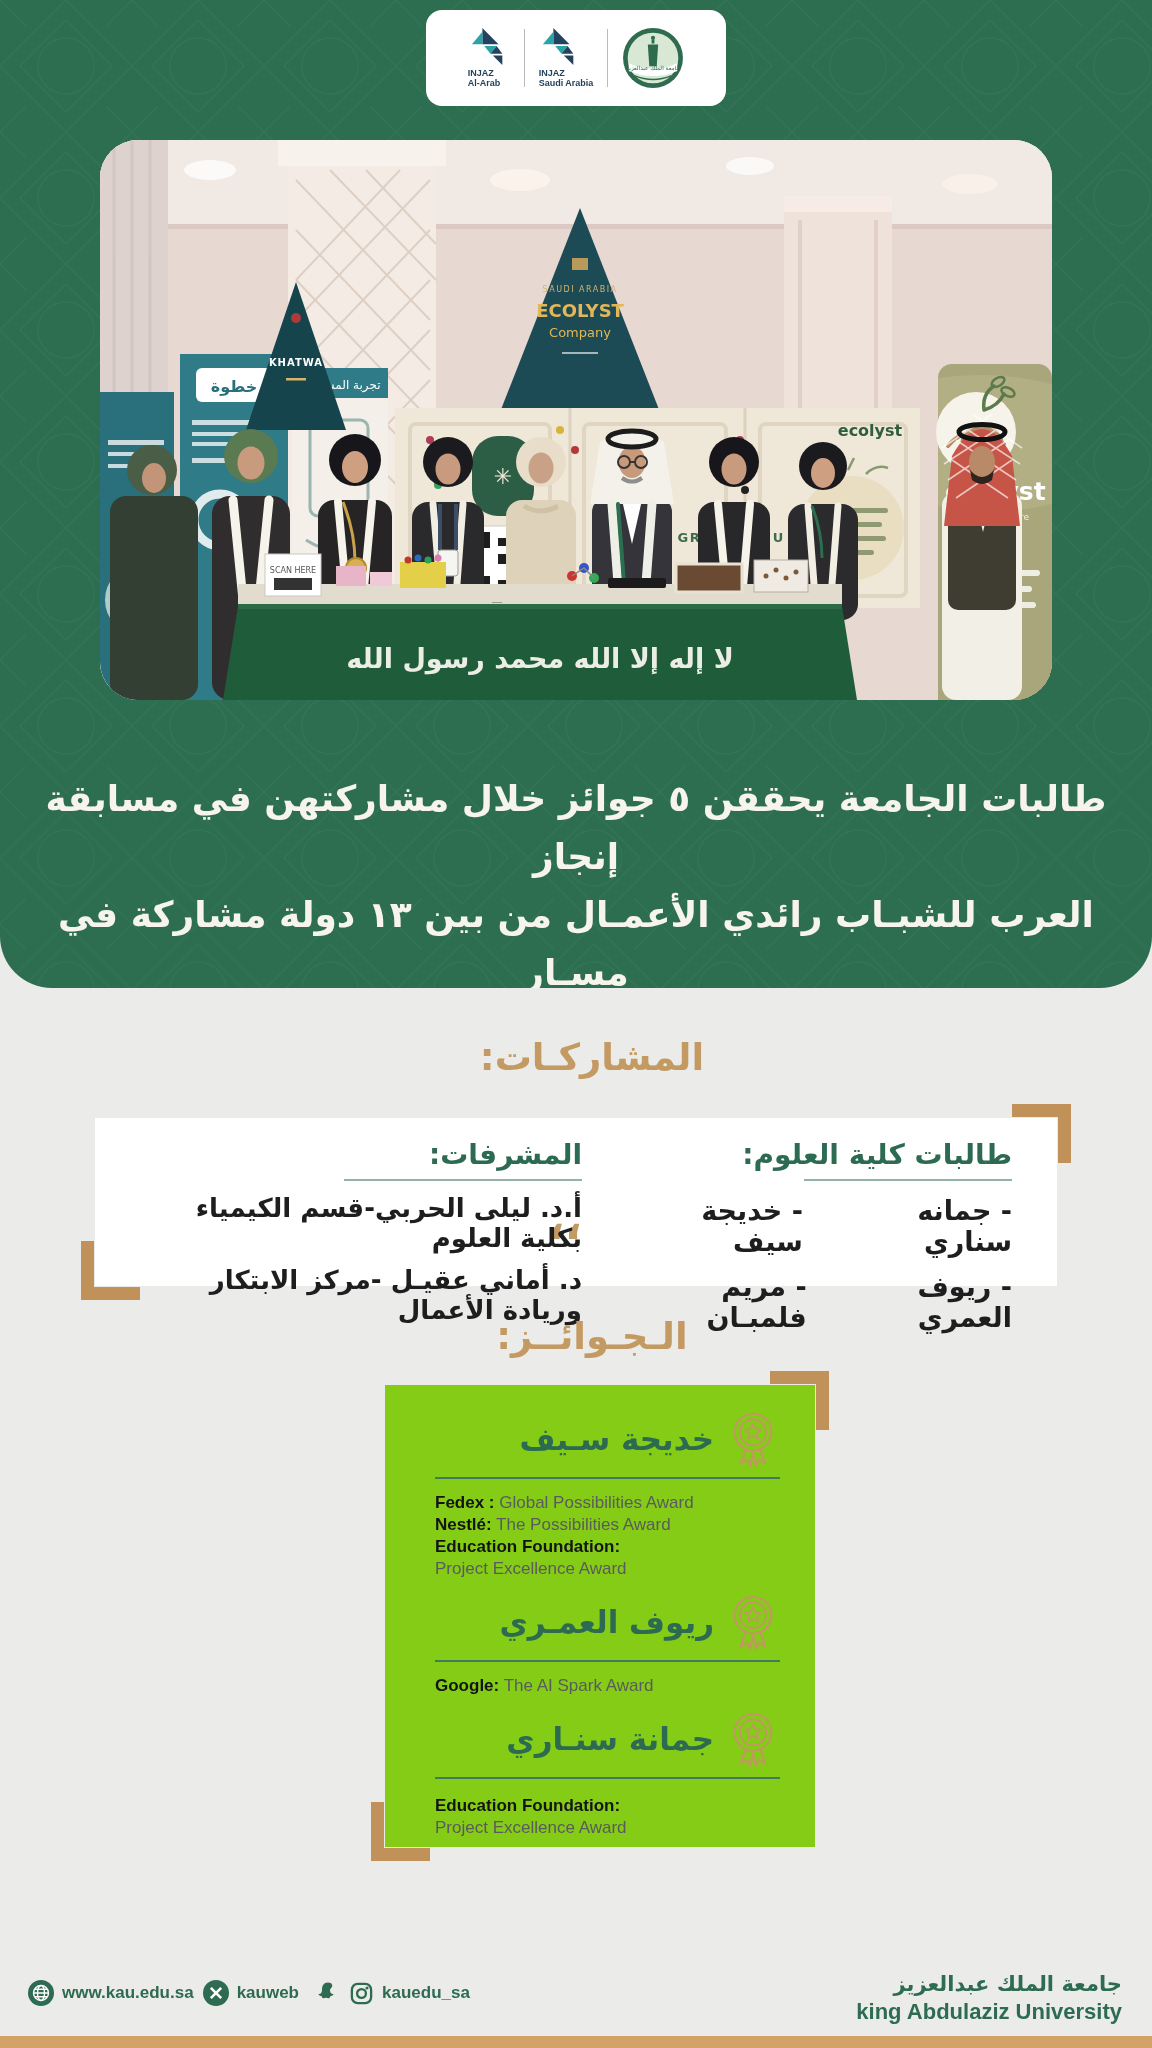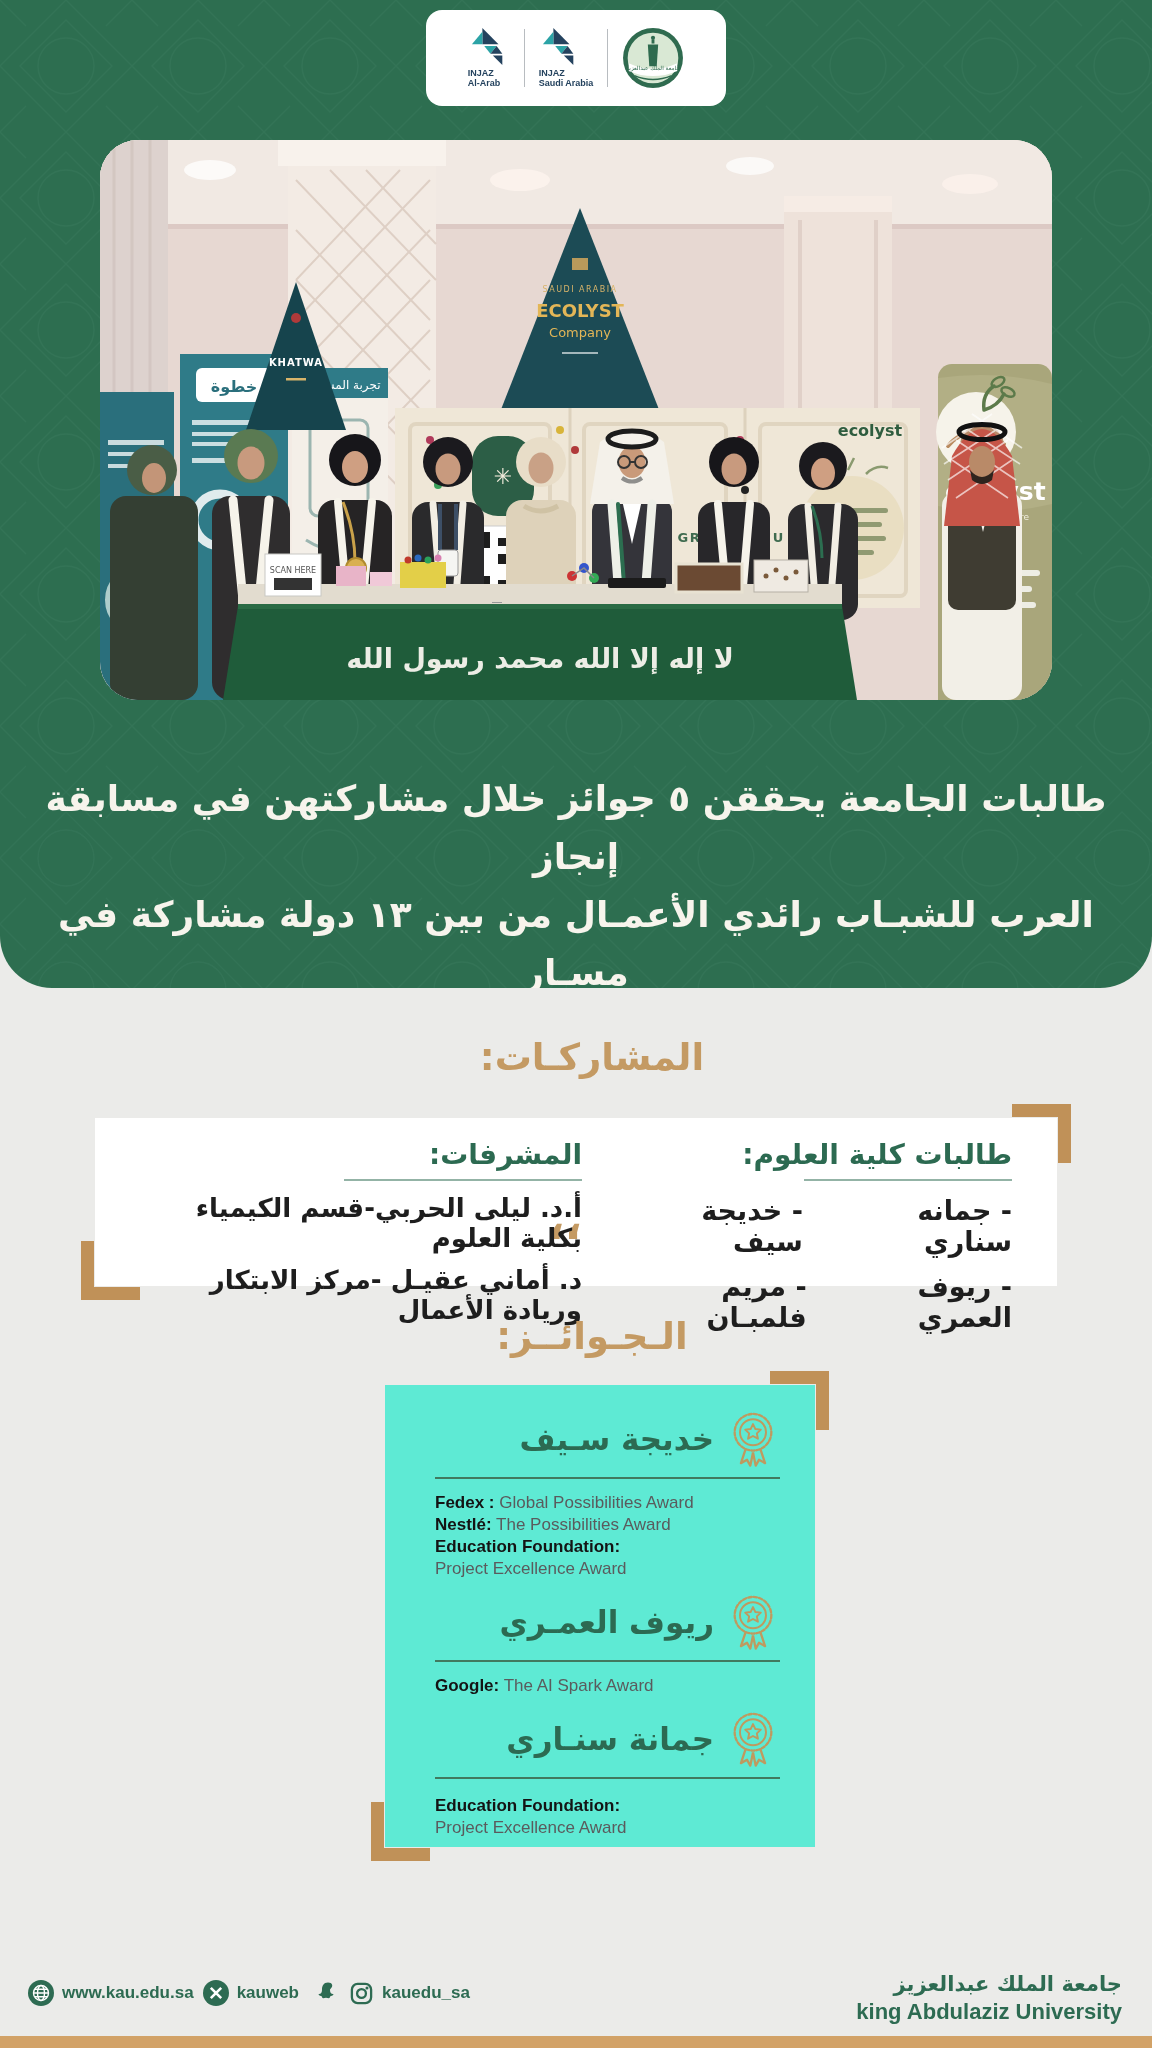--- a/index.html
+++ b/index.html
@@ -53,21 +53,21 @@
   .corner.bl{bottom:-14px;left:-14px;border-bottom:13px solid #c09158;border-left:13px solid #c09158;}
   .col-heading{font-size:28px;font-weight:bold;color:#2c6a51;text-align:right;direction:rtl;}
   .col-underline{border-top:2px solid #93b3a6;margin-top:8px;margin-left:auto;}
   .students-col{position:absolute;right:45px;top:20px;width:372px;}
   .supervisors-col{position:absolute;left:45px;top:20px;width:442px;}
   .name-row{display:flex;direction:rtl;gap:36px;margin-top:14px;font-size:27px;font-weight:bold;color:#1e1e1e;}
   .sup-row{margin-top:12px;font-size:26px;font-weight:bold;color:#1e1e1e;text-align:right;direction:rtl;}
   .quote-mark{position:absolute;left:452px;top:78px;font-size:46px;font-weight:bold;color:#c49a63;}
   
   .awards-card{
-    left:385px;top:1385px;width:430px;height:462px;background:#5eead4;
+    left:385px;top:1385px;width:430px;height:462px;background:#84cc16;
     padding:0;box-sizing:border-box;
   }
   .awards-inner{position:absolute;left:50px;right:35px;top:24px;}
   .award-name-row{
     display:flex;direction:rtl;align-items:center;gap:12px;
     border-bottom:2px solid #417a60;padding-bottom:8px;
   }
   .award-name{font-size:31px;font-weight:bold;color:#2c6a52;direction:rtl;}
   .award-lines{margin-top:13px;font-size:17px;line-height:22px;color:#5a5b5d;font-family:"Liberation Sans",sans-serif;}
   .award-lines b{color:#141414;}

